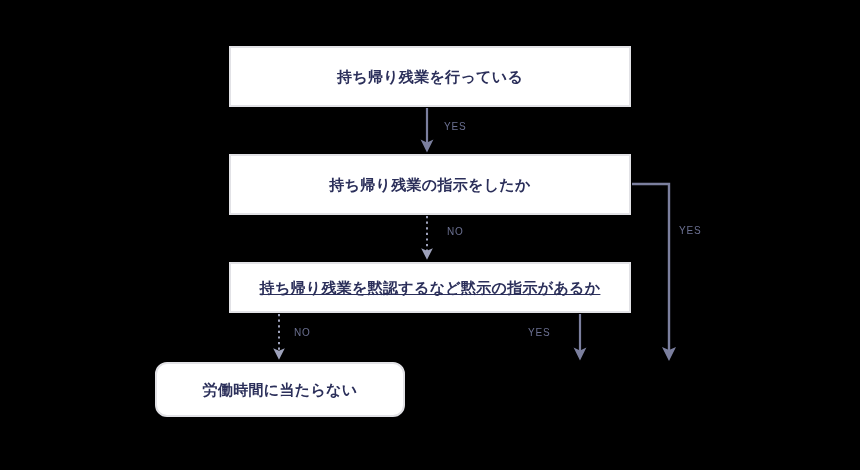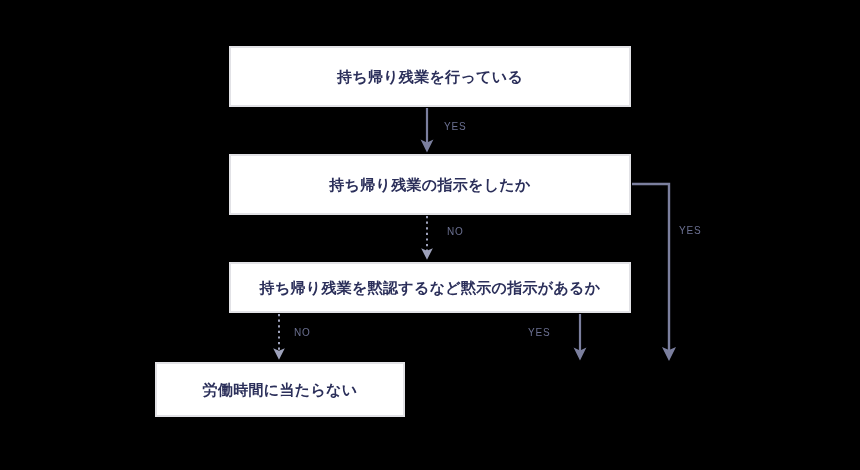--- a/index.html
+++ b/index.html
@@ -28,22 +28,22 @@
     color: #2b2f5a;
     font-size: 15px;
     font-weight: bold;
     letter-spacing: 0.3px;
     line-height: 1.3;
     text-align: center;
   }
   
   #node-start   { left: 229px; top: 46px;  width: 402px; height: 61px; }
   #node-q1      { left: 229px; top: 154px; width: 402px; height: 61px; }
-  #node-q2      { left: 229px; top: 262px; width: 402px; height: 51px; }
-  #node-no      { left: 155px; top: 362px; width: 250px; height: 55px; }
+  #node-q2      { left: 229px; top: 262px; width: 402px; height: 51px; text-decoration: underline; }
+  #node-no      { left: 155px; top: 362px; width: 250px; height: 55px; border-radius: 12px; }
   #node-yes     { left: 455px; top: 362px; width: 251px; height: 55px; }
 
   .edge-svg {
     position: absolute;
     left: 0;
     top: 0;
     width: 860px;
     height: 470px;
     pointer-events: none;
   }

